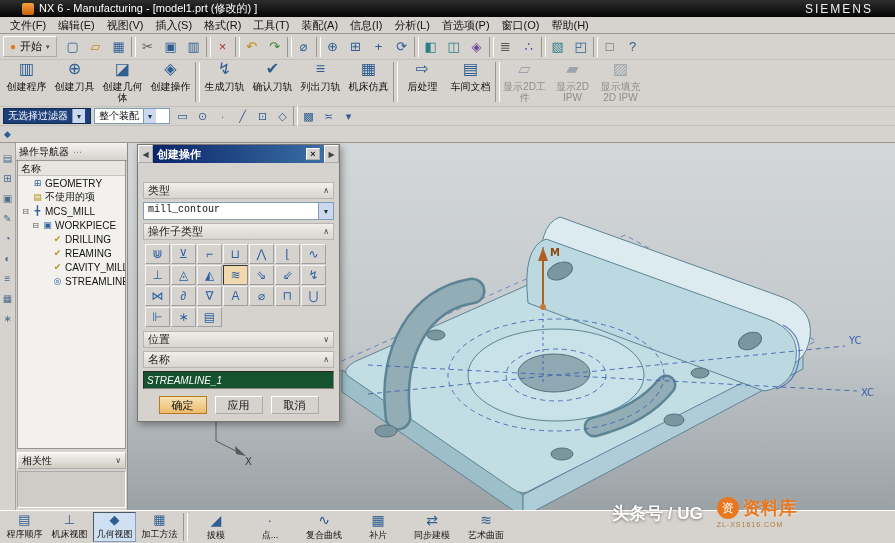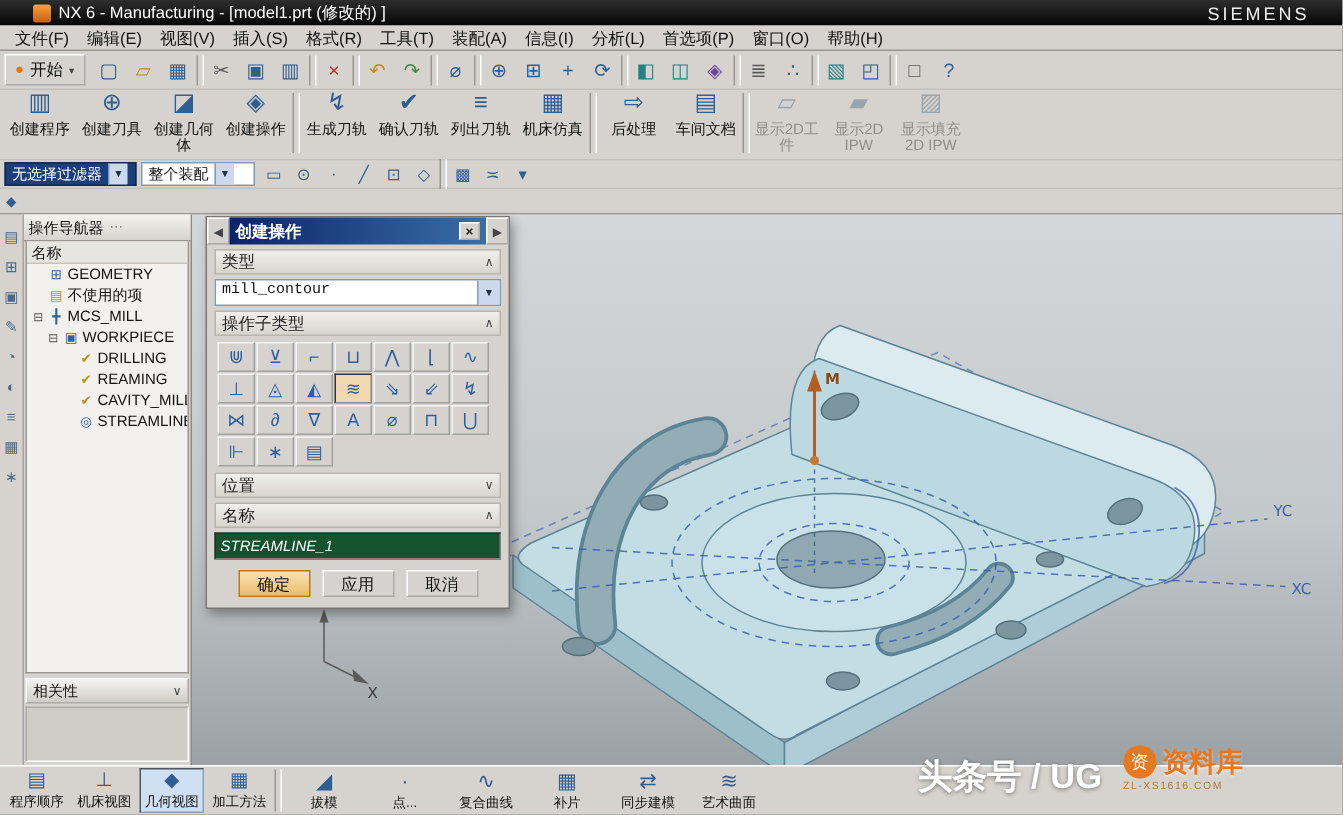--- a/index.html
+++ b/index.html
@@ -80,21 +80,21 @@
   
   .dialog { position:absolute; left:137px; top:144px; width:203px; background:#d6d3ce;
             border:1px solid #7a766f; box-shadow:2px 3px 7px rgba(0,0,0,.35); }
   .dlgtop { display:flex; height:18px; }
   .dlgarrow { width:15px; flex:none; background:#d6d3ce; border:1px outset #fff; font-size:8px; color:#444;
               display:flex; align-items:center; justify-content:center; }
   .dlgtitle { flex:1; background:linear-gradient(90deg,#0a246a,#3a6ea5); color:#fff; display:flex;
               align-items:center; gap:4px; padding:0 4px; font-weight:bold; font-size:11px; }
   .dlgclose { margin-left:auto; width:14px; height:12px; background:#d6d3ce; color:#222; border:1px outset #fff;
               font-size:9px; line-height:10px; display:flex; align-items:center; justify-content:center; }
-  .dlgbody { padding:3px 5px 5px; display:flex; flex-direction:column; gap:3px; }
+  .dlgbody { padding:19px 5px 5px; display:flex; flex-direction:column; gap:3px; }
   .sec { height:17px; background:linear-gradient(#f0efe9,#d8d5ce); border:1px solid #b8b5ae;
          display:flex; align-items:center; justify-content:space-between; padding:0 4px; font-size:11px; color:#222; }
   .sec .chev { font-size:8px; color:#444; }
   .typecombo { height:18px; display:flex; border:1px solid #7f9db9; background:#fff; }
   .typecombo .cv { flex:1; padding:1px 4px; font-size:10px;font-family:Liberation Mono, monospace; }
   .typecombo .ca { width:15px; background:#ccd8ee; border-left:1px solid #7f9db9; font-size:7px; color:#234;
                    display:flex; align-items:center; justify-content:center; }
   .grid { display:flex; flex-wrap:wrap; gap:1px; padding:1px 2px; }
   .cell { width:25px; height:20px; border:1px outset #f5f5f5; background:#d6d3ce; color:#2b5fa3;
           display:flex; align-items:center; justify-content:center; font-size:12px; }
@@ -113,21 +113,21 @@
           font-size:9px; line-height:10px; text-align:center; flex:none; }
   .btab .ic { font-size:13px; height:14px; color:#2f5e93; }
   .btab.active { background:#cfe0f2; border:1px inset #8aa0b8; }
   .bsep { width:5px; height:28px; border-left:1px solid #9a968f; border-right:1px solid #fff; flex:none; }
   .btool { width:52px; height:30px; display:flex; flex-direction:column; align-items:center; justify-content:center;
            font-size:9px; line-height:10px; text-align:center; flex:none; }
   .btool .ic { font-size:14px; height:15px; color:#2f5e93; }
 
   
   .watermark { position:absolute; left:612px; top:496px; z-index:60; display:flex; align-items:flex-start; gap:14px; }
-  .wmtext { color:#fff; font-size:23px; font-weight:bold; text-shadow:0 1px 3px rgba(0,0,0,.45); padding-top:6px; }
+  .wmtext { color:#fff; font-size:17px; font-weight:bold; text-shadow:0 1px 3px rgba(0,0,0,.45); padding-top:6px; }
   .wmlogo { display:flex; flex-direction:column; align-items:flex-start; }
   .wmbrandrow { display:flex; align-items:center; gap:4px; }
   .wmbadge { width:22px; height:22px; border-radius:50%; background:#e87820; color:#fff; font-size:12px;
              display:flex; align-items:center; justify-content:center; }
   .wmbrand { color:#e87820; font-size:18px; font-weight:bold; text-shadow:0 1px 2px rgba(255,255,255,.5); }
   .wmdomain { font-size:7px; color:#b07a3a; letter-spacing:1px; margin-top:1px; }
 </style>
 </head>
 <body>
 

